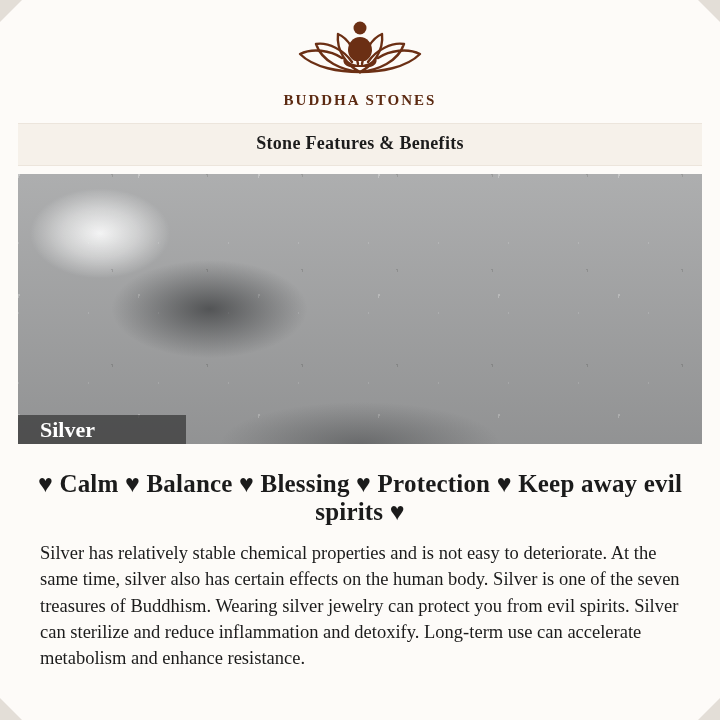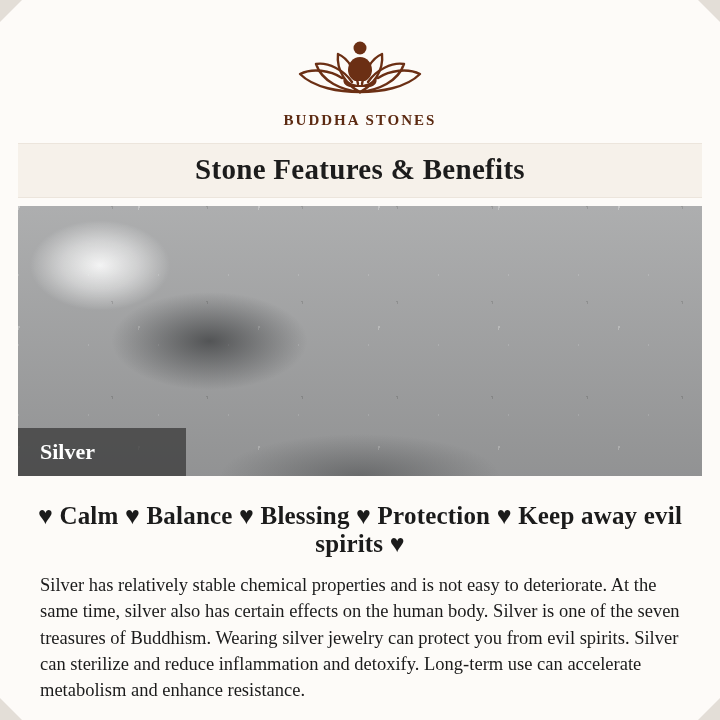--- a/index.html
+++ b/index.html
@@ -42,21 +42,21 @@
     border-width: 0 0 22px 22px;
     border-color: transparent transparent #e3ded7 transparent;
   }
   .corner-bl {
     bottom: 0; left: 0;
     border-width: 22px 0 0 22px;
     border-color: transparent transparent transparent #e3ded7;
   }
 
   .brand {
-    padding-top: 30px;
+    padding-top: 10px;
     text-align: center;
   }
   .brand-logo {
     display: block;
     margin: 0 auto;
   }
   .brand-name {
     margin-top: 4px;
     font-family: "Liberation Serif", serif;
     font-size: 15px;
@@ -69,21 +69,21 @@
     margin: 14px 18px 0 18px;
     background: #f6f1ea;
     border-top: 1px solid #ece5dc;
     border-bottom: 1px solid #ece5dc;
     text-align: center;
     padding: 9px 0 11px 0;
   }
   .title-bar h1 {
     margin: 0;
     font-family: "Liberation Serif", serif;
-    font-size: 29px;
+    font-size: 18px;
     font-weight: bold;
     color: #1c1c1c;
     letter-spacing: 0.3px;
   }
 
   
   .photo-wrap {
     position: relative;
     margin: 8px 18px 0 18px;
     height: 270px;
@@ -125,21 +125,21 @@
       linear-gradient(-120deg, rgba(0,0,0,0.18) 0 2px, rgba(0,0,0,0) 2px 48px),
       linear-gradient(75deg, rgba(255,255,255,0.22) 0 1px, rgba(0,0,0,0) 1px 38px);
     background-size: 120px 120px, 95px 95px, 70px 70px;
     opacity: 0.8;
   }
   .stone-label {
     position: absolute;
     left: 0;
     bottom: 0;
     width: 168px;
-    height: 48px;
+    height: 29px;
     background: rgba(60,60,60,0.78);
     display: flex;
     align-items: center;
   }
   .stone-label span {
     color: #ffffff;
     font-family: "Liberation Serif", serif;
     font-size: 22px;
     font-weight: bold;
     padding-left: 22px;

